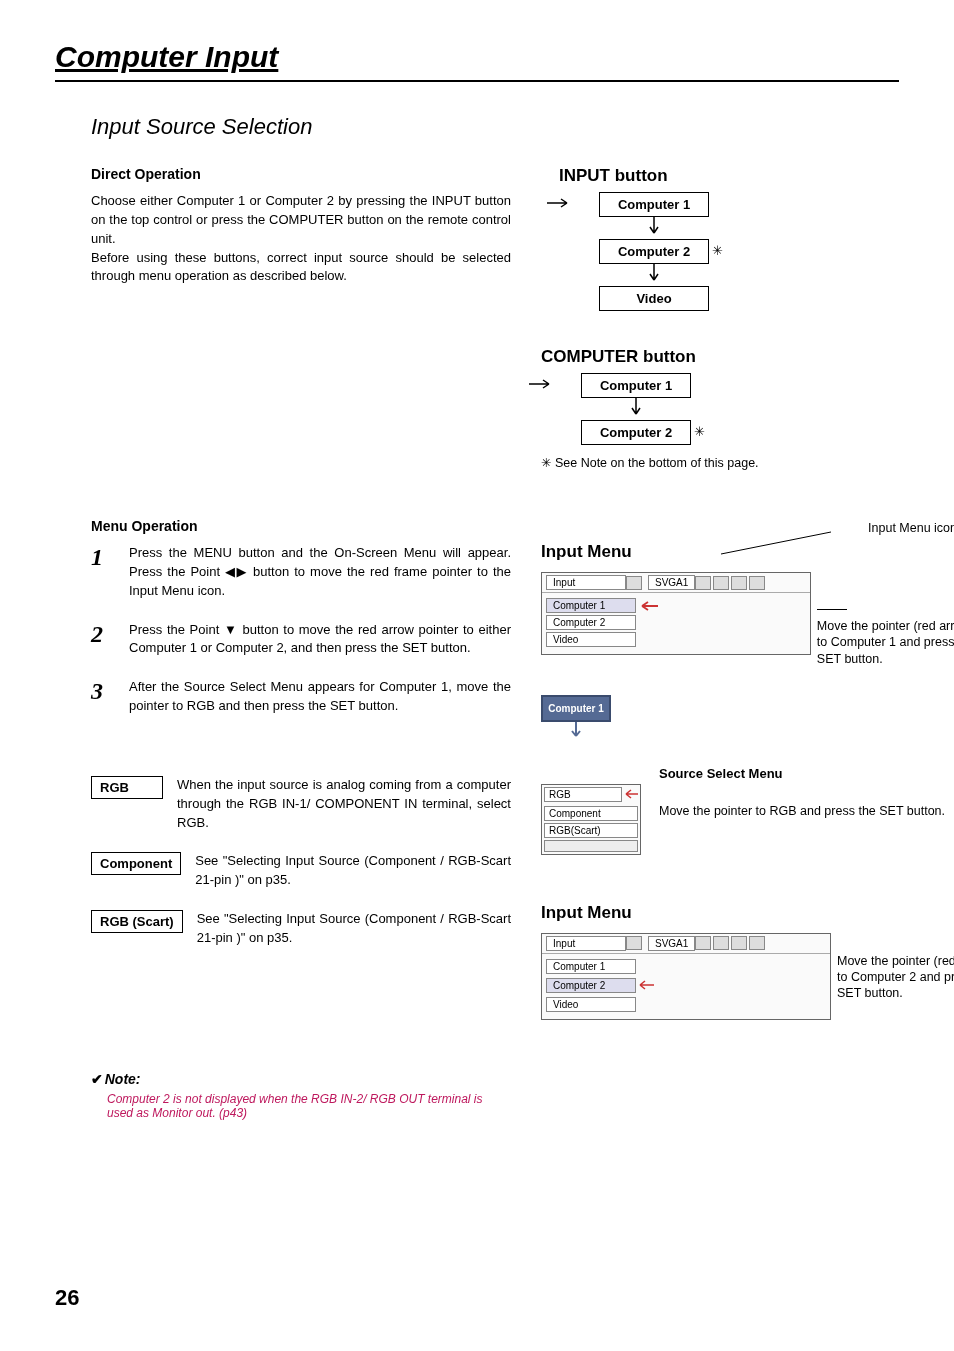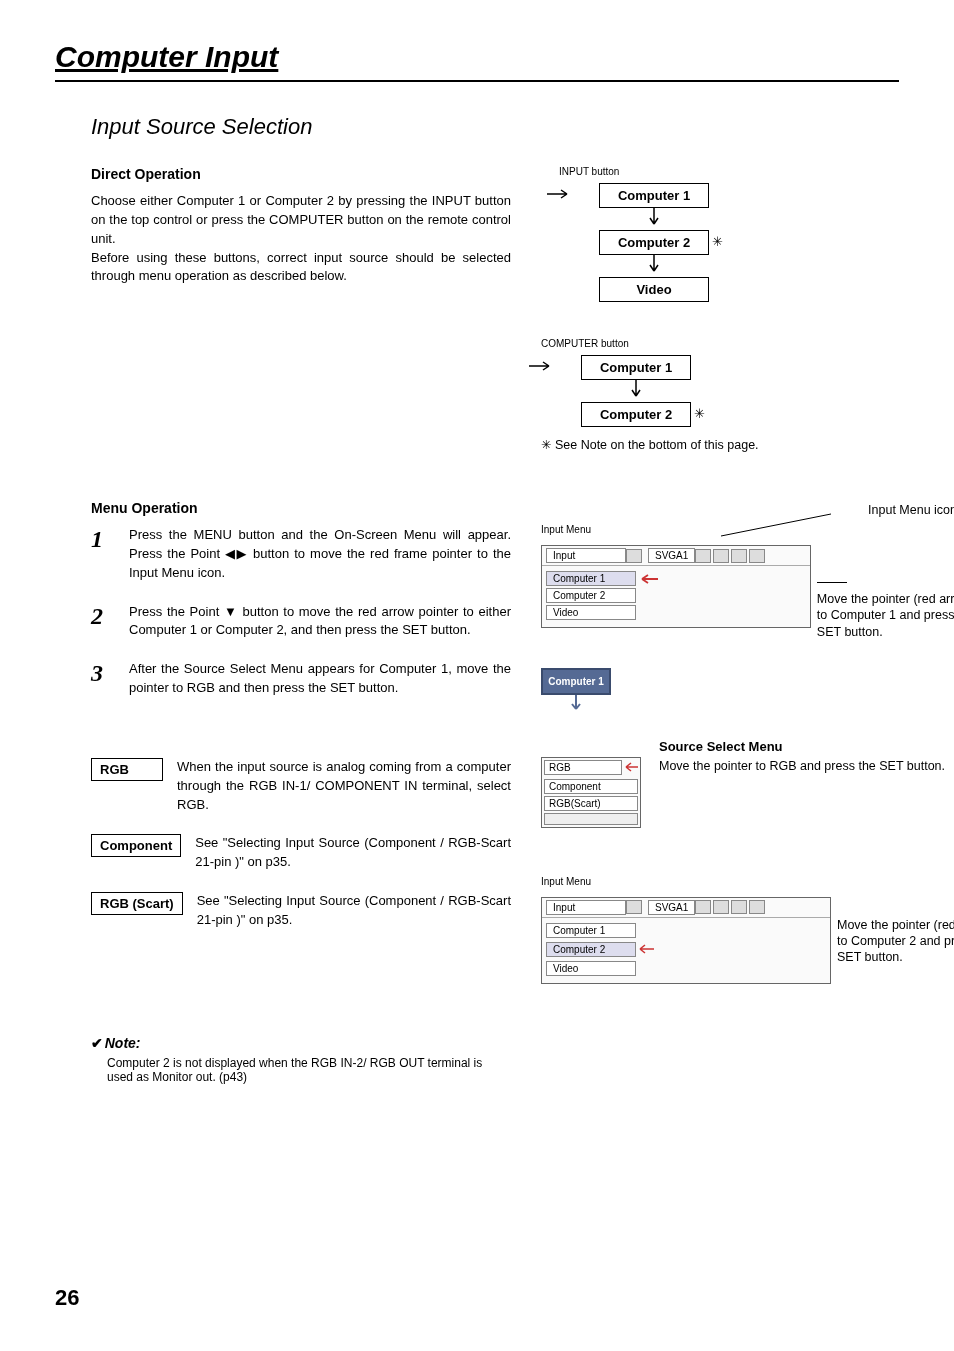--- a/index.html
+++ b/index.html
@@ -43,22 +43,22 @@
     font-weight: bold;
     font-size: 14px;
     margin-bottom: 10px;
   }
   .body-text {
     font-size: 13px;
     line-height: 1.45;
     text-align: justify;
   }
   .right-label {
-    font-weight: normal;
-    font-size: 10px;
+    font-weight: bold;
+    font-size: 17px;
     margin-bottom: 6px;
   }
   .flow {
     display: flex;
     flex-direction: column;
     align-items: center;
     width: 190px;
     margin-left: 18px;
     position: relative;
   }
@@ -193,44 +193,45 @@
   .src-select-menu .opt {
     border: 1px solid #888;
     padding: 1px 4px;
     margin: 2px;
     background: #fff;
   }
   .src-select-flex { display: flex; gap: 18px; align-items: flex-start; margin-top: 20px; }
   .src-sel-title {
     font-weight: bold;
     font-size: 13px;
-    margin-bottom: 4px;
+    margin-bottom: 22px;
   }
   .src-sel-text {
     font-size: 12.5px;
     line-height: 1.3;
   }
   
   .note-block { margin-top: 50px; margin-left: 36px; }
   .note-heading {
     font-style: italic;
     font-weight: bold;
     font-size: 14px;
   }
   .note-heading::before {
     content: "✔";
     font-style: normal;
     margin-right: 2px;
   }
   .note-content {
+    font-style: italic;
     font-size: 12px;
     margin-top: 4px;
     margin-left: 16px;
     max-width: 400px;
-    color: #000000;
+    color: #be185d;
   }
   .page-num {
     position: absolute;
     bottom: 40px;
     left: 55px;
     font-weight: bold;
     font-size: 22px;
   }
   .svga-group { display: flex; gap: 2px; align-items: center; }
   .pointer-label {

